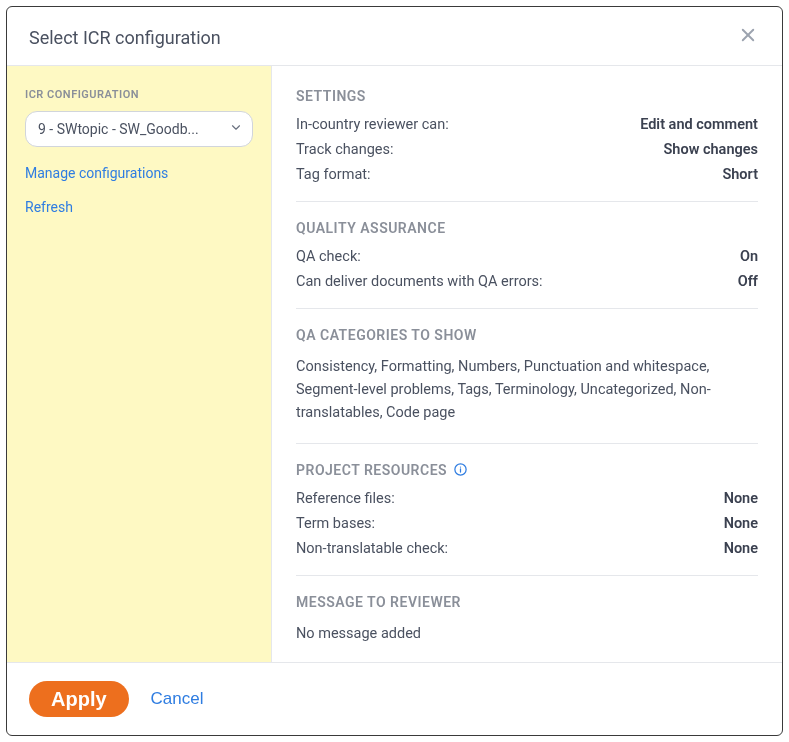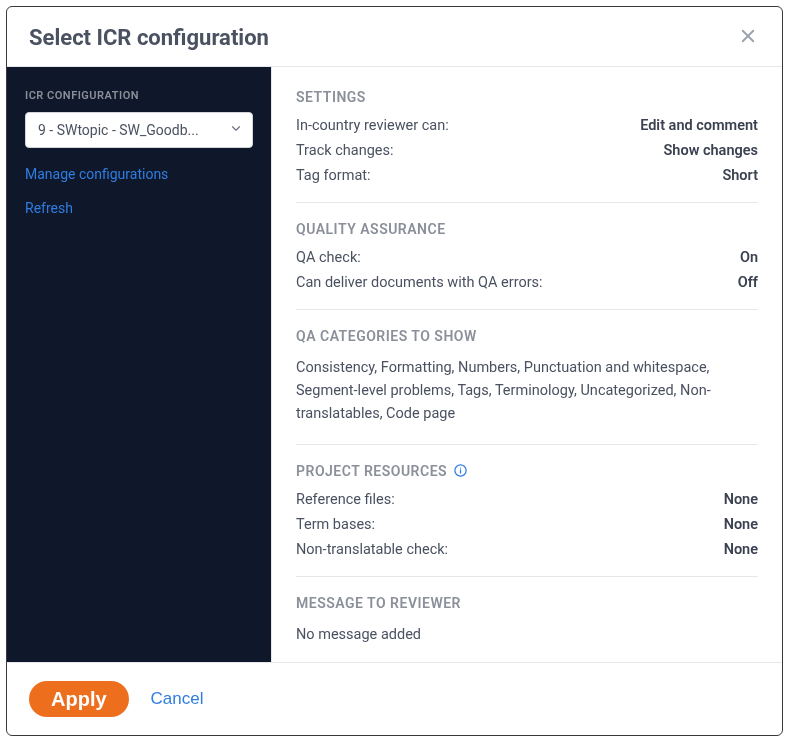--- a/index.html
+++ b/index.html
@@ -24,22 +24,22 @@
       overflow: hidden;
     }
     .dialog-header {
       display: flex;
       justify-content: space-between;
       align-items: center;
       padding: 18px 22px 16px 22px;
       border-bottom: 1px solid #e5e7eb;
     }
     .dialog-title {
-      font-size: 22px;
-      font-weight: 700;
+      font-size: 18px;
+      font-weight: 400;
       color: #4a5160;
     }
     .close-btn {
       cursor: pointer;
       color: #9ca3af;
       display: flex;
       align-items: center;
       justify-content: center;
       width: 24px;
       height: 24px;
@@ -50,38 +50,38 @@
     }
     .dialog-body {
       flex: 1;
       display: flex;
       overflow: hidden;
     }
     .sidebar {
       width: 265px;
       border-right: 1px solid #e5e7eb;
       padding: 22px 18px;
-      background: #0f172a;
+      background: #fef9c3;
     }
     .sidebar-label {
       font-size: 11px;
       font-weight: 600;
       letter-spacing: 0.5px;
       color: #8a8f99;
       margin-bottom: 10px;
     }
     .select-wrap {
       position: relative;
       width: 100%;
     }
     .select {
       width: 100%;
       height: 36px;
       border: 1px solid #d1d5db;
-      border-radius: 4px;
+      border-radius: 12px;
       background: #fff;
       padding: 0 34px 0 12px;
       font-size: 14px;
       color: #4a5160;
       cursor: pointer;
       display: flex;
       align-items: center;
       white-space: nowrap;
       overflow: hidden;
       text-overflow: ellipsis;

